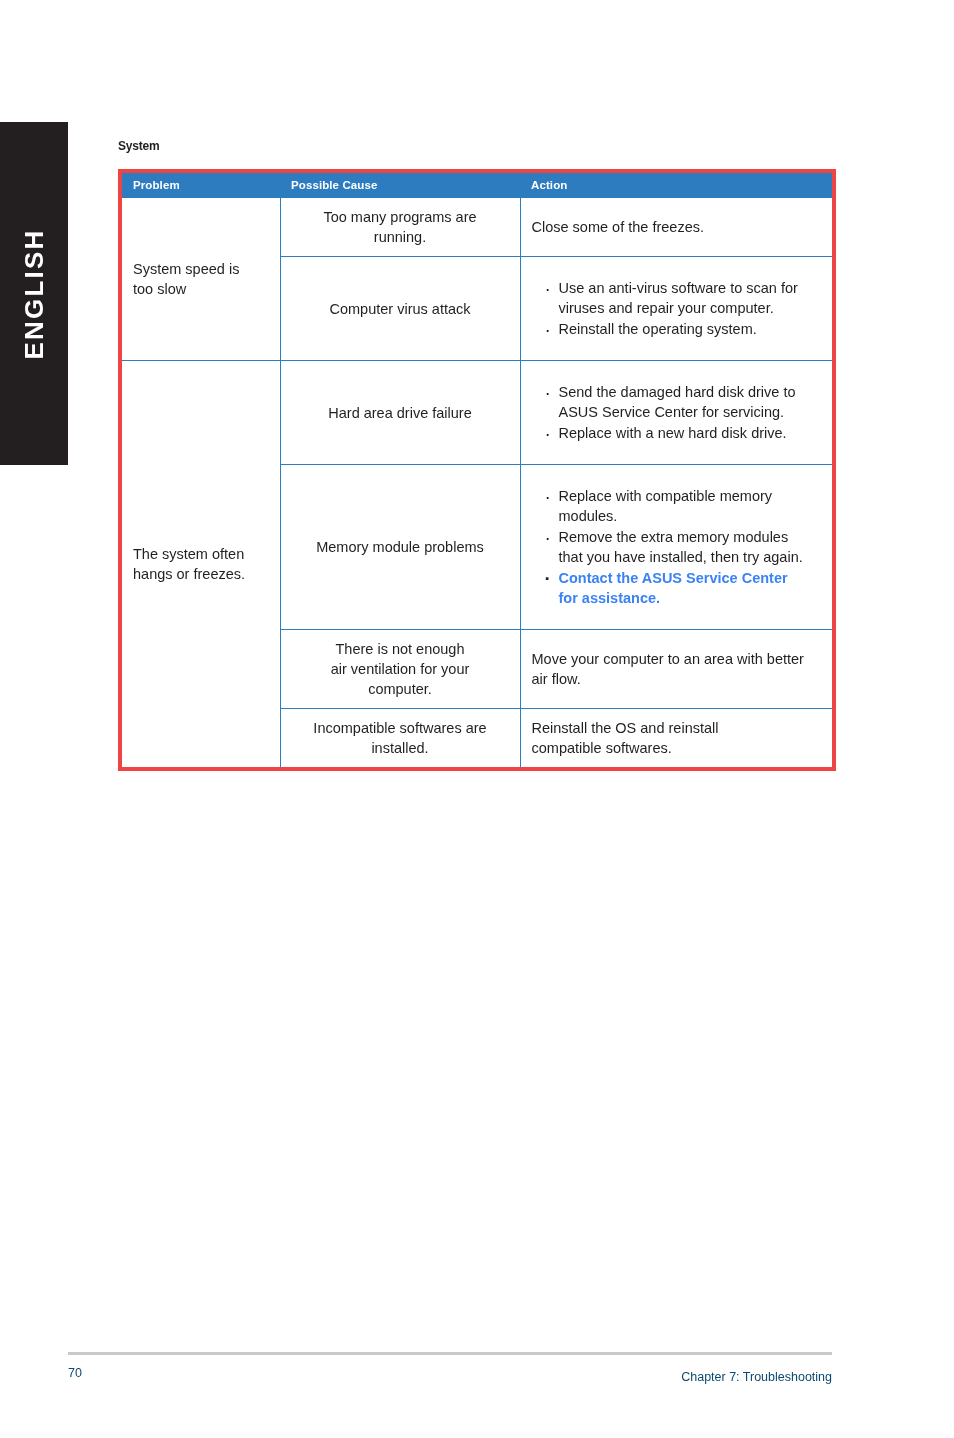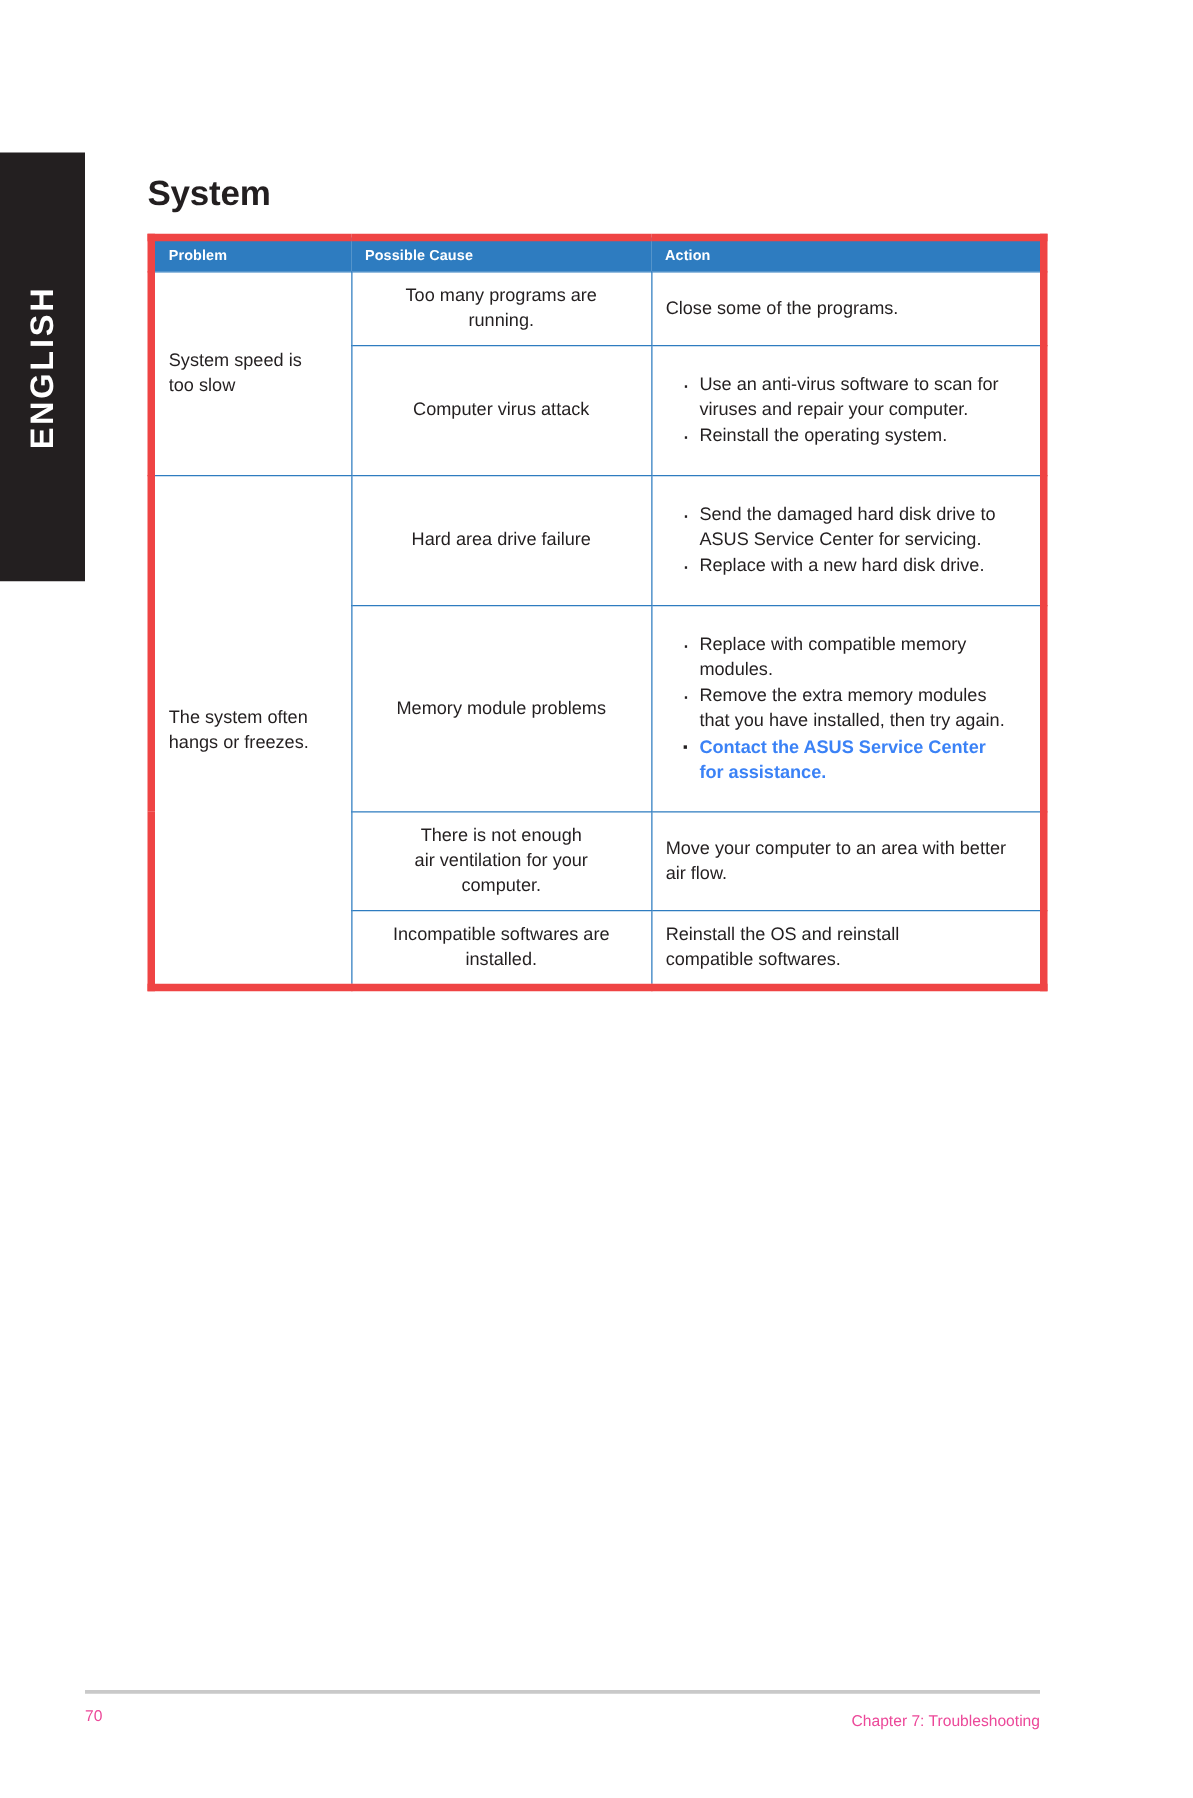--- a/index.html
+++ b/index.html
@@ -41,34 +41,34 @@
 
   
   #content {
     position: absolute;
     left: 118px;
     top: 140px;
     width: 714px;
   }
 
   #page-title {
-    font-size: 28px;
+    font-size: 12px;
     font-weight: bold;
     color: #231f20;
     letter-spacing: -0.2px;
     margin: 0 0 16px 0;
     line-height: 1.1;
   }
 
   
   table.tshoot {
     border-collapse: collapse;
     width: 714px;
     table-layout: fixed;
-    border: 6px solid #ef4444;
+    border: 4px solid #ef4444;
   }
   table.tshoot col.c-problem { width: 160px; }
   table.tshoot col.c-cause   { width: 240px; }
   table.tshoot col.c-action  { width: 314px; }
 
   table.tshoot thead th {
     background: #2e7cc0;
     color: #ffffff;
     font-size: 11.5px;
     font-weight: bold;
@@ -126,21 +126,21 @@
     height: 3px;
     background: #c9c9c9;
   }
   #footer {
     position: absolute;
     left: 68px;
     top: 1366px;
     width: 764px;
     height: 20px;
     font-size: 12.5px;
-    color: #ec4899;
+    color: #0c4a6e;
   }
   #footer .pg {
     position: absolute;
     left: 0;
     top: 0;
   }
   #footer .chap {
     position: absolute;
     right: 0;
     top: 4px;
@@ -175,21 +175,21 @@
         <tr>
           <td class="cell-problem" rowspan="2">
             <p class="cell-text">System speed is
 too slow</p>
           </td>
           <td class="cell-cause">
             <p class="cell-text">Too many programs are
 running.</p>
           </td>
           <td class="cell-action">
-            <p class="cell-text">Close some of the programs.</p>
+            <p class="cell-text">Close some of the freezes.</p>
           </td>
         </tr>
         <tr>
           <td class="cell-cause">
             <p class="cell-text">Computer virus attack</p>
           </td>
           <td class="cell-action">
             <ul class="bullets">
               <li>Use an anti-virus software to scan for viruses and repair your computer.</li>
               <li>Reinstall the operating system.</li>

